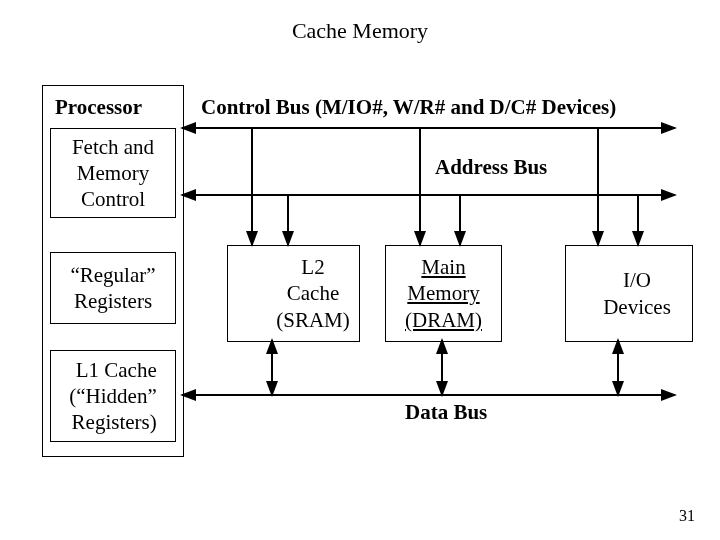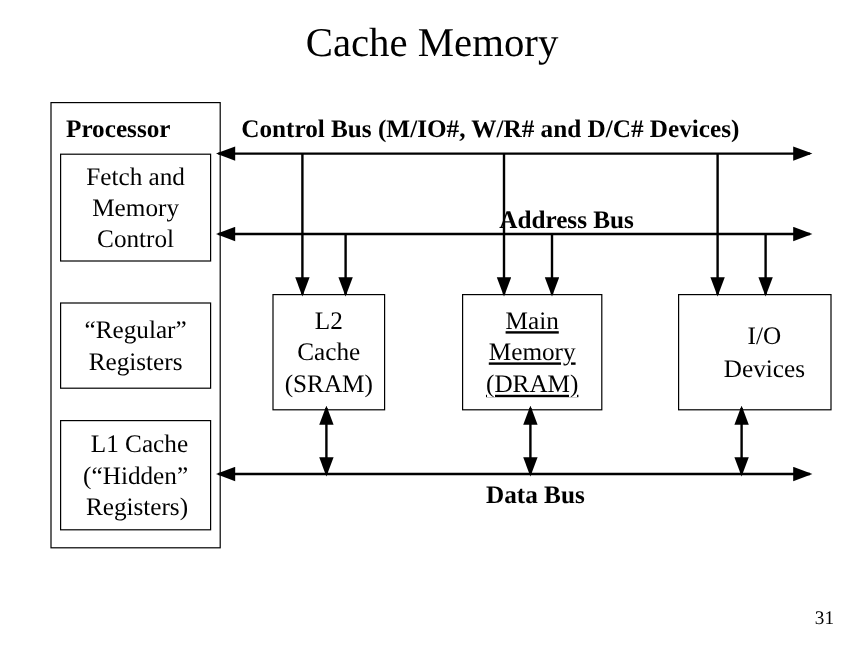--- a/index.html
+++ b/index.html
@@ -9,21 +9,21 @@
     height: 540px;
     font-family: "Times New Roman", Times, serif;
     background: #fff;
     position: relative;
   }
   .title {
     position: absolute;
     top: 18px;
     width: 100%;
     text-align: center;
-    font-size: 34px;
+    font-size: 22px;
   }
   .box {
     position: absolute;
     border: 1px solid #000;
     background: #fff;
     text-align: center;
     display: flex;
     align-items: center;
     justify-content: center;
     line-height: 1.25;
@@ -55,34 +55,34 @@
 Memory
 Control</div>
 
 <div class="box" style="left:50px; top:252px; width:124px; height:70px; white-space:pre-line;">“Regular”
 Registers</div>
 
 <div class="box" style="left:50px; top:350px; width:124px; height:90px; white-space:pre-line;text-align:right;">L1 Cache
 (“Hidden”
 Registers)</div>
 
-<div class="box" style="left:227px; top:245px; width:92px; height:95px; white-space:pre-line;">L2
+<div class="box" style="left:227px; top:245px; width:92px; height:95px; white-space:pre-line;padding-left:39px;">L2
 Cache
 (SRAM)</div>
 
 <div class="box" style="left:385px; top:245px; width:115px; height:95px; white-space:pre-line;text-decoration:underline;">Main
 Memory
 (DRAM)</div>
 
 <div class="box" style="left:565px; top:245px; width:110px; height:95px; white-space:pre-line;padding-left:16px;">I/O
 Devices</div>
 
 <div class="label" style="left:201px; top:95px;">Control Bus (M/IO#, W/R# and D/C# Devices)</div>
 
-<div class="label" style="left:416px; top:155px;margin-top:16px;">Address Bus</div>
+<div class="label" style="left:435px; top:155px;">Address Bus</div>
 
 <div class="label" style="left:405px; top:400px;">Data Bus</div>
 
 <div class="page-num">31</div>
 
 <svg width="720" height="540">
   <defs>
     <marker id="ah" markerWidth="10" markerHeight="10" refX="7" refY="3" orient="auto">
       <path d="M0,0 L8,3 L0,6 Z" fill="#000"></path>
     </marker>

